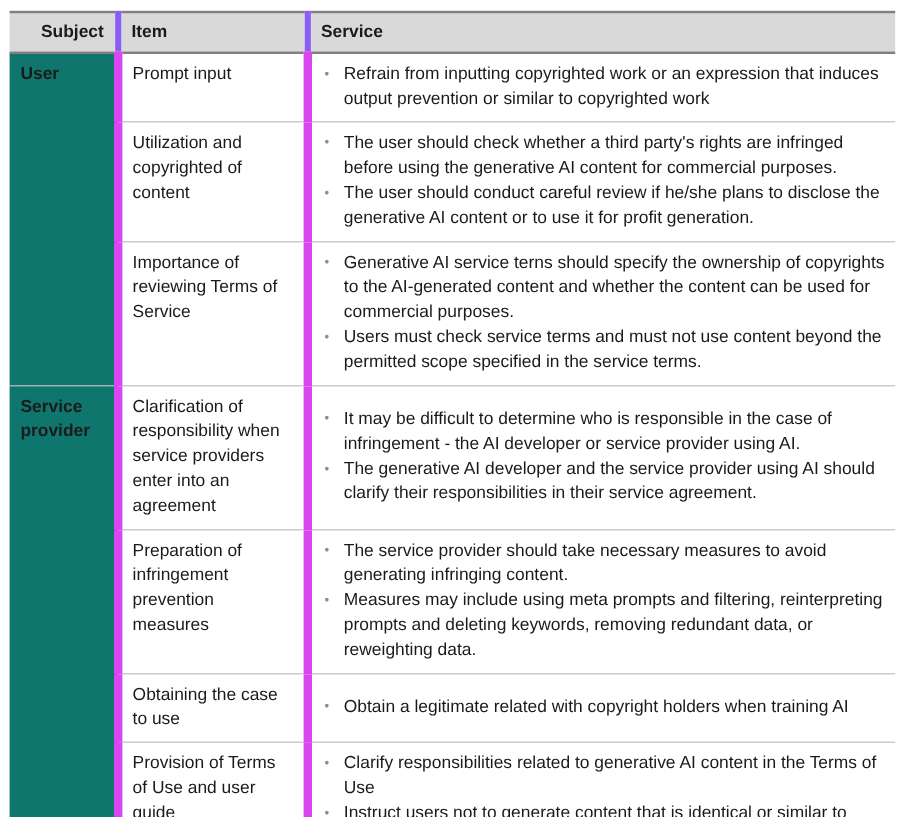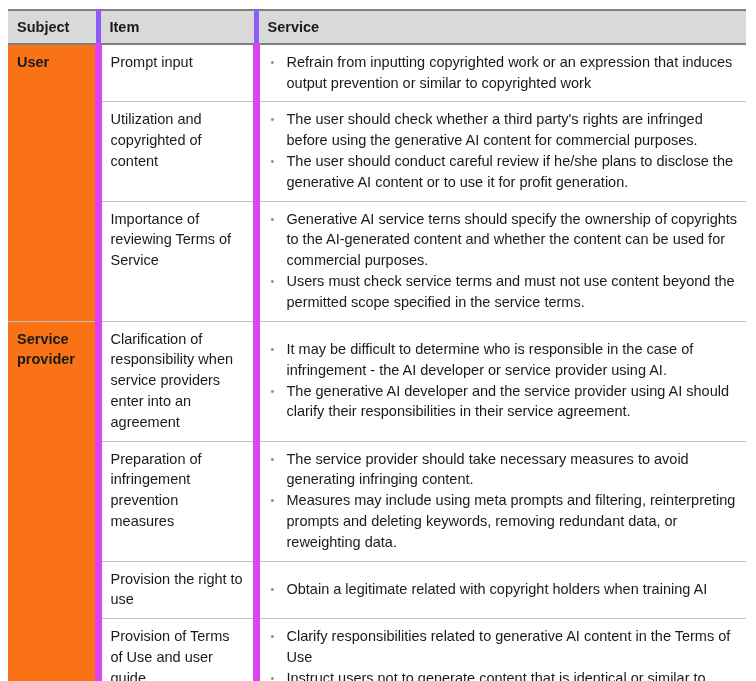--- a/index.html
+++ b/index.html
@@ -13,26 +13,26 @@
   col.c-subject { width: 90px; }
   col.c-item { width: 158px; }
   col.c-details { width: 490px; }
   thead th {
     background: #d9d9d9; text-align: left; font-weight: bold;
     padding: 6px 9px 5px 9px;
     border-top: 2px solid #7f7f7f; border-bottom: 2px solid #7f7f7f;
     border-left: 5px solid #8b5cf6;
     height: 20px;
   }
-  thead th:first-child { border-left: none; }
+  thead th:first-child { border-left: none; text-align: right; }
   td {
     vertical-align: top; padding: 7px 9px 8px 9px;
     border-bottom: 1px solid #bfbfbf; border-left: 7px solid #d946ef;
   }
-  td.subject { background: #f97316; font-weight: bold; border-left: none; }
+  td.subject { background: #0f766e; font-weight: bold; border-left: none; }
   td.details { padding-left: 9px; padding-right: 6px; }
   td.details.mid { vertical-align: middle; }
   ul.bullets { list-style: none; margin: 0; padding: 0; }
   ul.bullets li { position: relative; padding-left: 18px; }
   ul.bullets li .dot {
     position: absolute; left: 2px; top: 0; color: #8c8c8c; font-size: 11px;
   }
 </style>
 </head>
 <body>
@@ -91,21 +91,21 @@
       <tr>
         <td class="item">Preparation of infringement prevention measures</td>
         <td class="details">
           <ul class="bullets">
             <li><span class="dot">•</span><span>The service provider should take necessary measures to avoid generating infringing content.</span></li>
             <li><span class="dot">•</span><span>Measures may include using meta prompts and filtering, reinterpreting prompts and deleting keywords, removing redundant data, or reweighting data.</span></li>
           </ul>
         </td>
       </tr>
       <tr>
-        <td class="item">Provision the right to use</td>
+        <td class="item">Obtaining the case to use</td>
         <td class="details mid">
           <ul class="bullets">
             <li><span class="dot">•</span><span>Obtain a legitimate related with copyright holders when training AI</span></li>
           </ul>
         </td>
       </tr>
       <tr>
         <td class="item">Provision of Terms of Use and user guide</td>
         <td class="details">
           <ul class="bullets">

